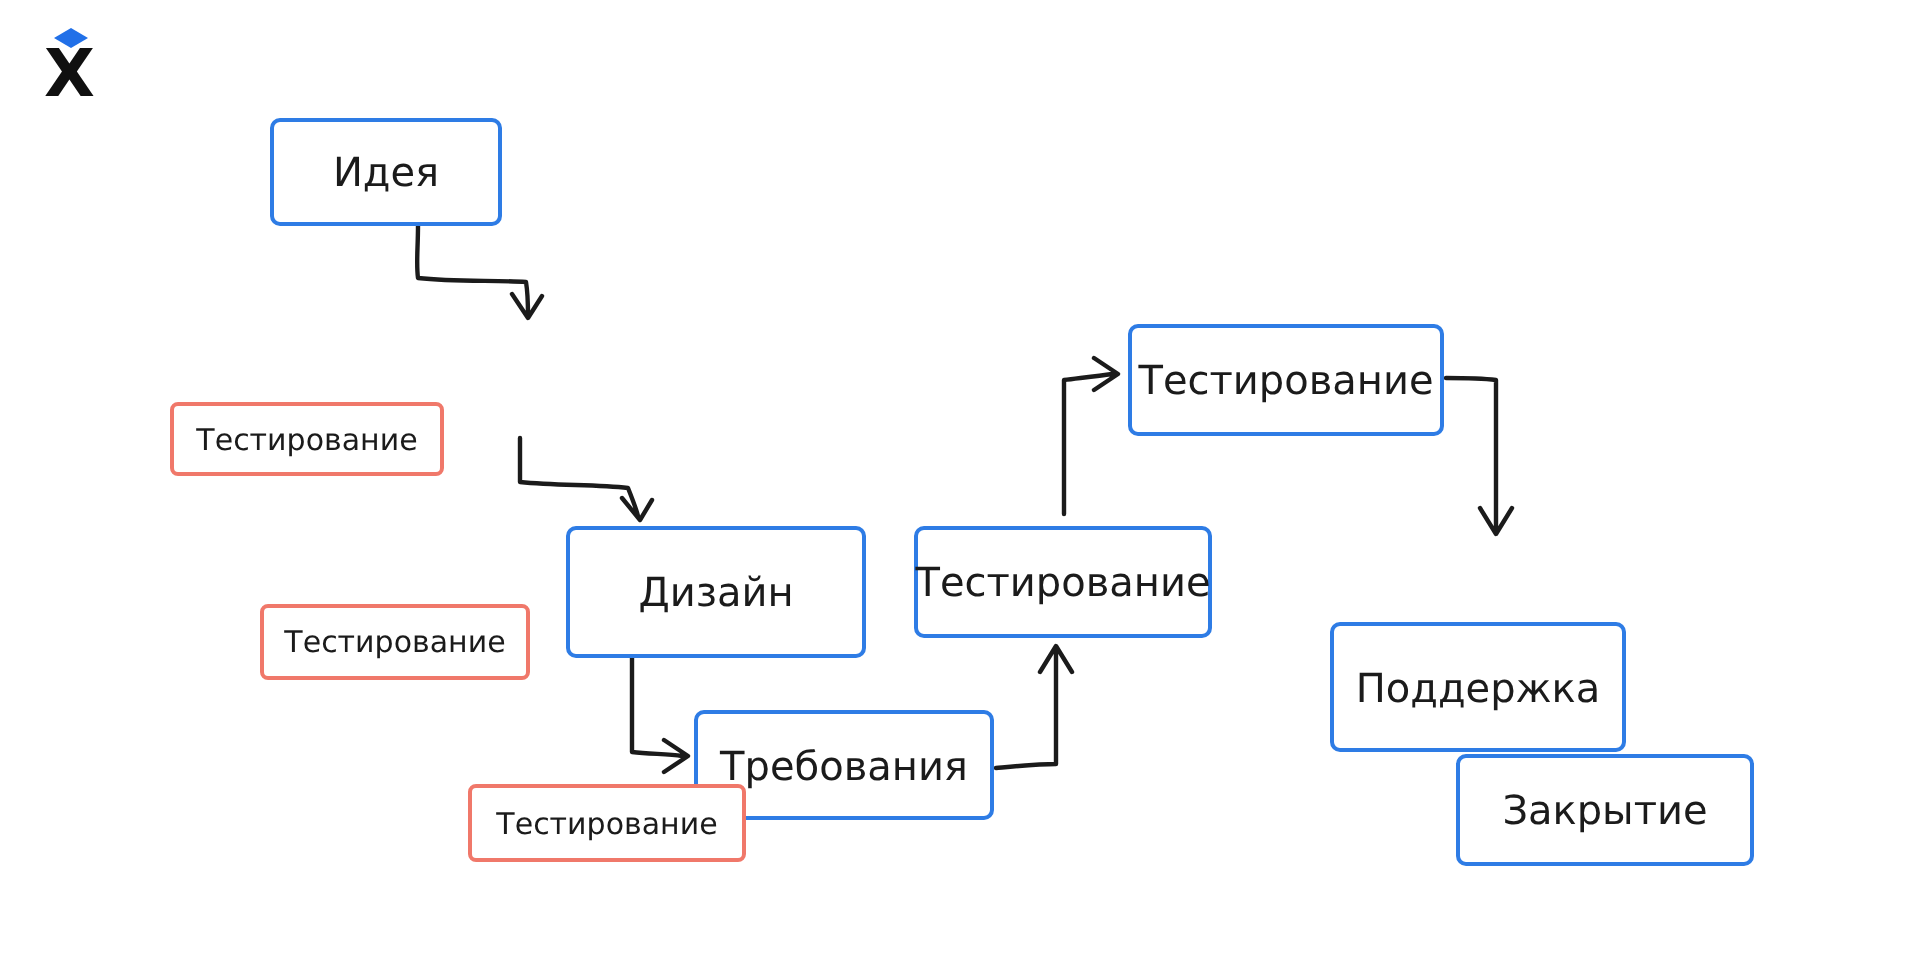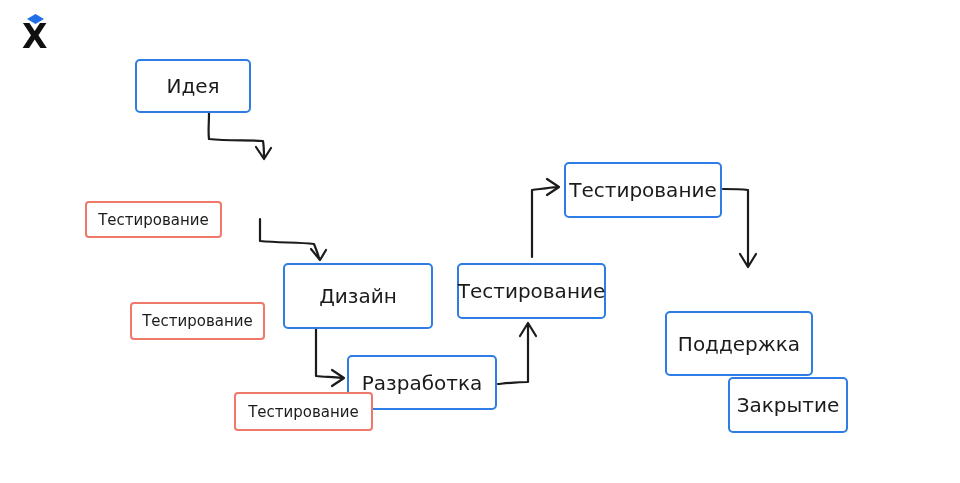--- a/index.html
+++ b/index.html
@@ -49,21 +49,21 @@
   }
 
   
   #node-idea         { left: 135px; top:  59px; width: 116px; height: 54px; }
   #node-requirements { left: 190px; top: 162px; width: 150px; height: 56px; }
   #node-design       { left: 243px; top: 263px; width: 150px; height: 66px; margin-left: 40px; }
   #node-development  { left: 347px; top: 355px; width: 150px; height: 55px; }
   #node-testing      { left: 457px; top: 263px; width: 149px; height: 56px; }
   #node-deployment   { left: 564px; top: 162px; width: 158px; height: 56px; }
   #node-support      { left: 665px; top: 275px; width: 148px; height: 65px; margin-top: 36px; }
-  #node-closure      { left: 728px; top: 377px; width: 120px; height: 56px; }
+  #node-closure      { left: 728px; top: 377px; width: 149px; height: 56px; }
 
   #badge-requirements { left:  85px; top: 201px; width: 137px; height: 37px; }
   #badge-design       { left: 130px; top: 302px; width: 135px; height: 38px; }
   #badge-development  { left: 234px; top: 392px; width: 139px; height: 39px; }
 
   
   #arrows { position: absolute; left: 0; top: 0; width: 960px; height: 483px; z-index: 1; }
   #arrows path {
     fill: none;
     stroke: var(--arrow, #1b1b1b);
@@ -87,21 +87,21 @@
     <path d="M260,219 C260,228 260,235 260,241 C279,243 298,242 314,244 C316,249 318,254 319,258 M311,249 L320,260 L326,250"></path>
     <path d="M316,320 C316,340 316,360 316,376 C325,377 334,377 341,378 M332,370 L344,378 L332,386"></path>
     <path d="M498,384 C509,383 519,382 528,382 C528,363 528,343 528,326 M520,336 L528,323 L536,336"></path>
     <path d="M532,257 C532,235 532,211 532,190 C540,189 549,188 556,187 M547,179 L559,187 L547,195"></path>
     <path d="M723,189 C732,189 740,189 748,190 C748,215 748,241 748,264 M740,254 L748,267 L756,254"></path>
     <path d="M747,332 C747,340 747,347 747,354 C765,355 783,355 799,356 C800,361 800,366 800,370 M792,360 L800,373 L808,361"></path>
   </svg>
 
   <div class="node" id="node-idea">Идея</div>
   <div class="node" id="node-design">Дизайн</div>
-  <div class="node" id="node-development">Разработка</div>
+  <div class="node" id="node-development">Требования</div>
   <div class="node" id="node-testing">Тестирование</div>
   <div class="node" id="node-deployment">Тестирование</div>
   <div class="node" id="node-support">Поддержка</div>
   <div class="node" id="node-closure">Закрытие</div>
 
   <div class="badge" id="badge-requirements">Тестирование</div>
   <div class="badge" id="badge-design">Тестирование</div>
   <div class="badge" id="badge-development">Тестирование</div>
 
 </div>

